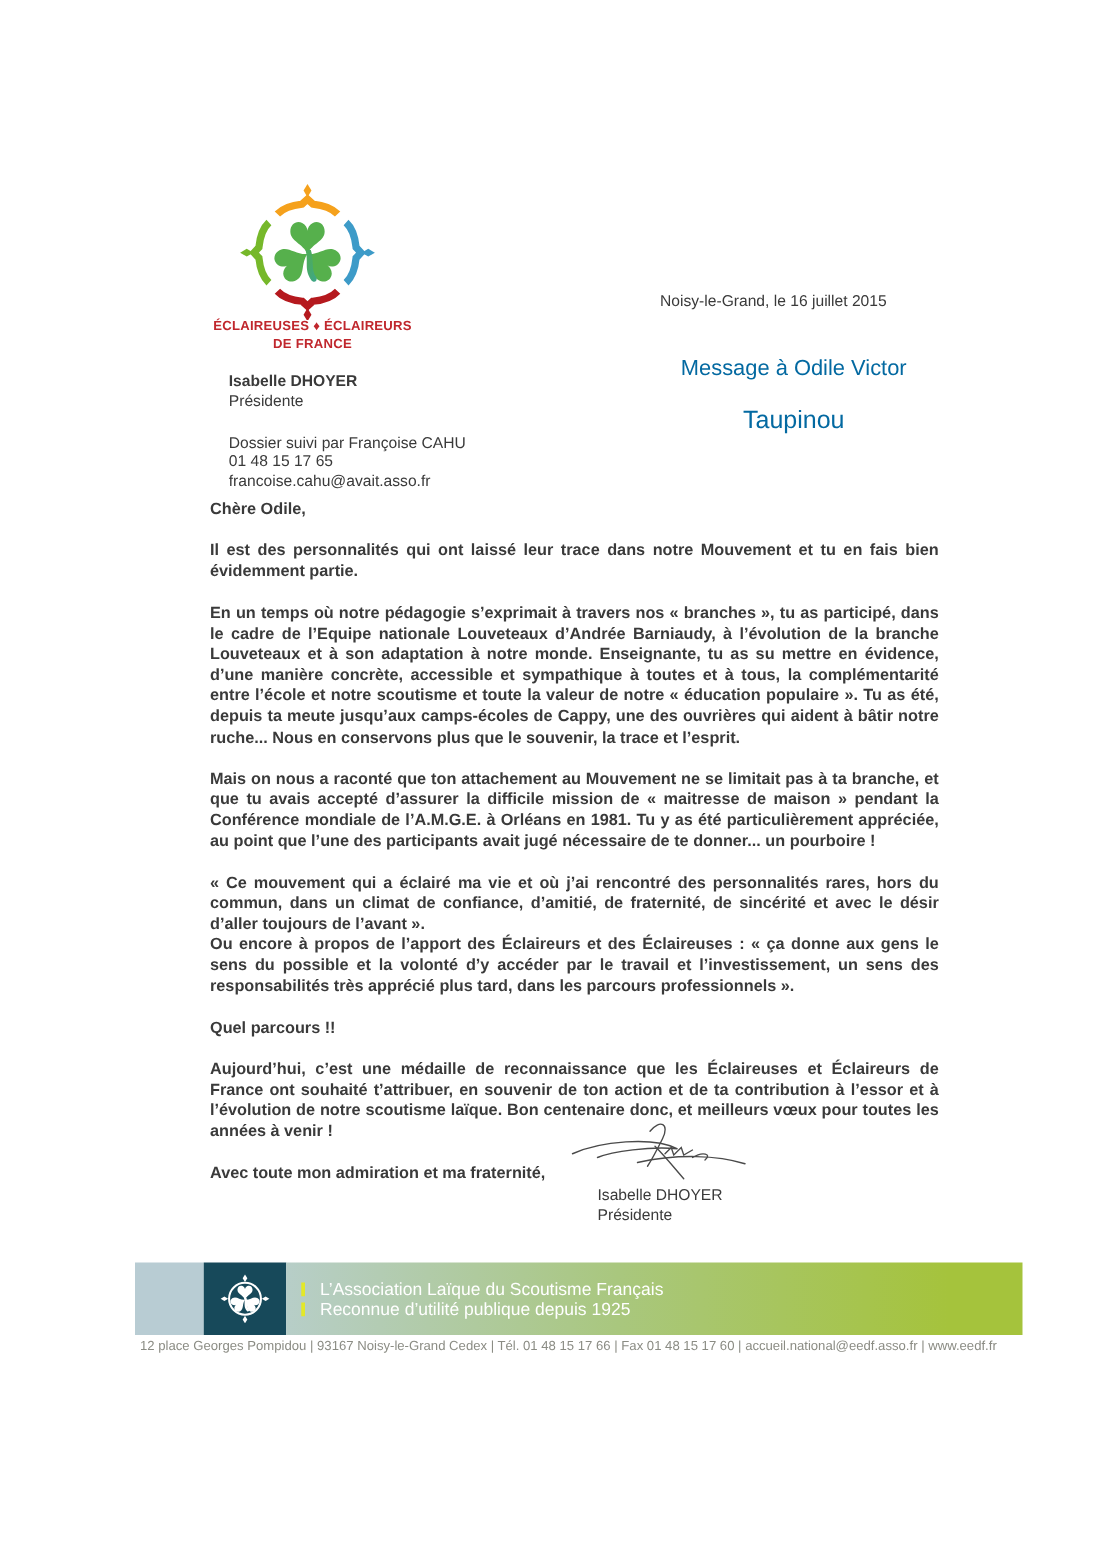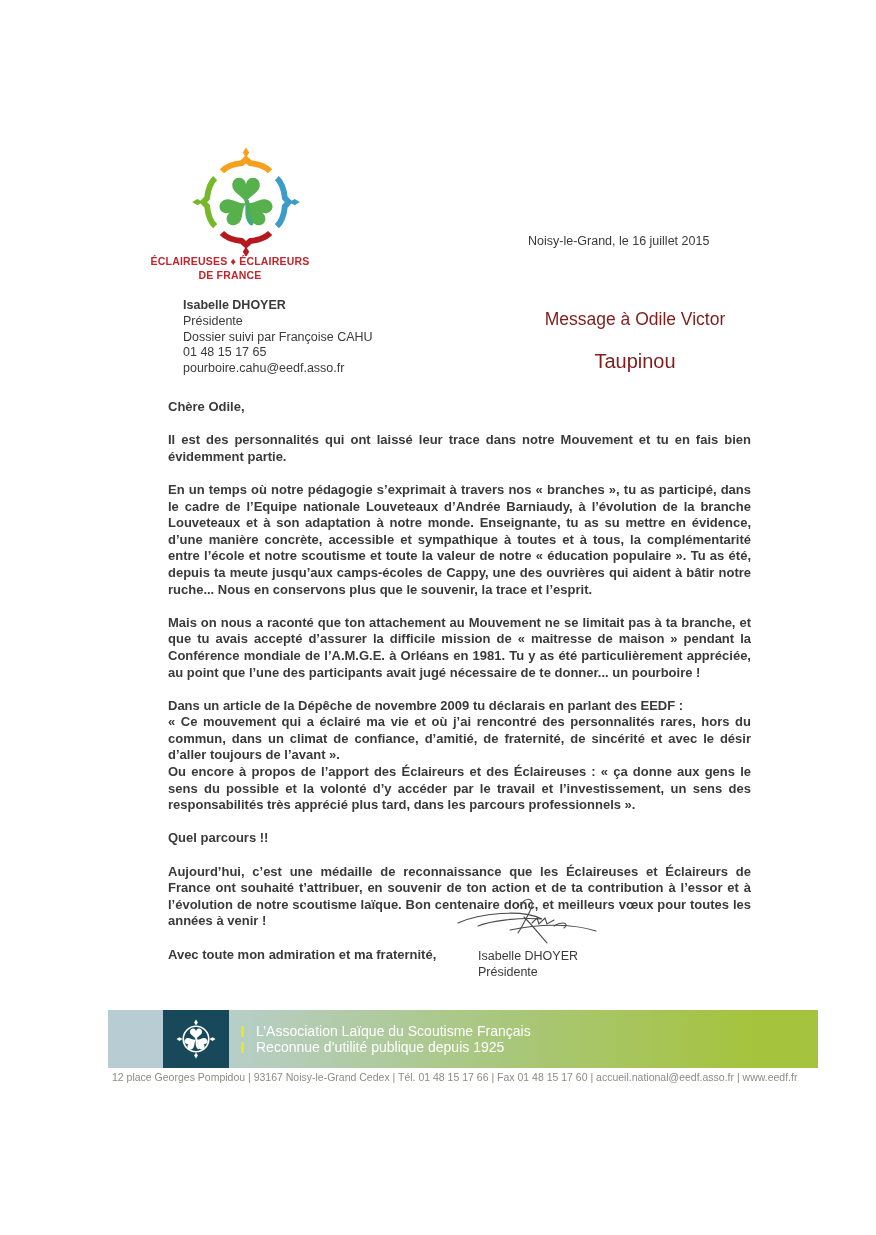--- a/index.html
+++ b/index.html
@@ -7,29 +7,29 @@
     position:relative;
     width:876px;height:1235px;
     background:#ffffff;
     font-family:"Liberation Sans","DejaVu Sans",sans-serif;
     color:#3a3a3a;
     overflow:hidden;
   }
   
   .logo{position:absolute;left:190px;top:144px;width:112px;height:112px;}
   .org-name{
-    position:absolute;left:132px;top:254px;width:196px;
+    position:absolute;left:152px;top:254px;width:196px;
     text-align:center;font-weight:bold;font-size:10.5px;line-height:1.35;
     color:#c0272d;letter-spacing:0.2px;
   }
   .sender{position:absolute;left:183px;top:298px;font-size:12.5px;line-height:15.8px;}
   .sender .name{font-weight:bold;}
-  .sender .dossier{}
+  .sender .dossier{margin-top:17px;}
   .dateline{position:absolute;left:515px;top:234px;font-size:12.5px;margin-left:13px;}
-  .msg-title{position:absolute;left:470px;top:284px;width:330px;text-align:center;font-size:17.5px;color:#7f1d1d;margin-top:25px;}
+  .msg-title{position:absolute;left:470px;top:284px;width:330px;text-align:center;font-size:17.5px;color:#0369a1;}
   .msg-title .line2{margin-top:20px;font-size:20px;text-align:center;}
   
   .letter-body{
     position:absolute;left:168px;top:399px;width:583px;
     font-size:13px;line-height:16.6px;text-align:justify;
   }
   .letter-body p{margin:0 0 16.6px 0;font-weight:bold;}
   .letter-body p.tight{margin:0;}
   .letter-body p.tight-last{margin:0 0 16.6px 0;}
   
@@ -92,35 +92,34 @@
   <div class="org-name">
     <div>ÉCLAIREUSES ♦ ÉCLAIREURS</div>
     <div>DE FRANCE</div>
   </div>
 
   <div class="sender">
     <div class="name">Isabelle DHOYER</div>
     <div>Présidente</div>
     <div class="dossier">Dossier suivi par Françoise CAHU</div>
     <div>01 48 15 17 65</div>
-    <div>pourboire.cahu@eedf.asso.fr</div>
+    <div>francoise.cahu@avait.asso.fr</div>
   </div>
 
   <div class="dateline">Noisy-le-Grand, le 16 juillet 2015</div>
   <div class="msg-title">
     <div class="line1">Message à Odile Victor</div>
     <div class="line2">Taupinou</div>
   </div>
 
   <div class="letter-body">
     <p>Chère Odile,</p>
     <p>Il est des personnalités qui ont laissé leur trace dans notre Mouvement et tu en fais bien évidemment partie.</p>
     <p>En un temps où notre pédagogie s’exprimait à travers nos « branches », tu as participé, dans le cadre de l’Equipe nationale Louveteaux d’Andrée Barniaudy, à l’évolution de la branche Louveteaux et à son adaptation à notre monde. Enseignante, tu as su mettre en évidence, d’une manière concrète, accessible et sympathique à toutes et à tous, la complémentarité entre l’école et notre scoutisme et toute la valeur de notre « éducation populaire ». Tu as été, depuis ta meute jusqu’aux camps-écoles de Cappy, une des ouvrières qui aident à bâtir notre ruche... Nous en conservons plus que le souvenir, la trace et l’esprit.</p>
     <p>Mais on nous a raconté que ton attachement au Mouvement ne se limitait pas à ta branche, et que tu avais accepté d’assurer la difficile mission de « maitresse de maison » pendant la Conférence mondiale de l’A.M.G.E. à Orléans en 1981. Tu y as été particulièrement appréciée, au point que l’une des participants avait jugé nécessaire de te donner... un pourboire !</p>
-    <p class="tight">Dans un article de la Dépêche de novembre 2009 tu déclarais en parlant des EEDF :</p>
     <p class="tight">« Ce mouvement qui a éclairé ma vie et où j’ai rencontré des personnalités rares, hors du commun, dans un climat de confiance, d’amitié, de fraternité, de sincérité et avec le désir d’aller toujours de l’avant ».</p>
     <p class="tight-last">Ou encore  à propos de l’apport des Éclaireurs et des Éclaireuses : « ça donne aux gens le sens du possible et la volonté d’y accéder par le travail et l’investissement, un sens des responsabilités très apprécié plus tard, dans les parcours professionnels ».</p>
     <p>Quel parcours !!</p>
     <p>Aujourd’hui, c’est une médaille de reconnaissance que les Éclaireuses et Éclaireurs de France ont souhaité t’attribuer, en souvenir de ton action et de ta contribution à l’essor et à l’évolution de notre scoutisme laïque. Bon centenaire donc, et meilleurs vœux pour toutes les années à venir !</p>
     <p>Avec toute mon admiration et ma fraternité,</p>
   </div>
 
   <div class="sig-block">
     <svg width="160" height="52" viewBox="0 0 160 52">
       <g fill="none" stroke="#4a4a4a" stroke-width="1.1" stroke-linecap="round">

